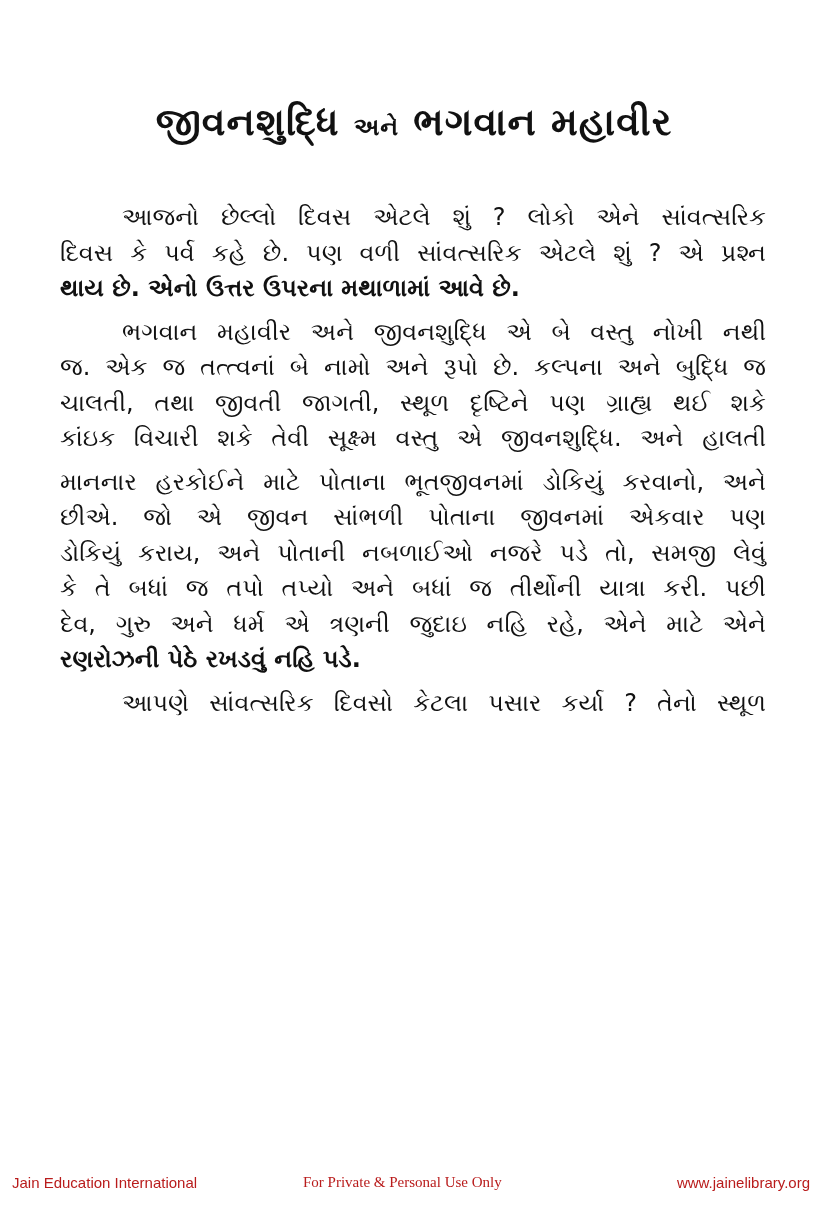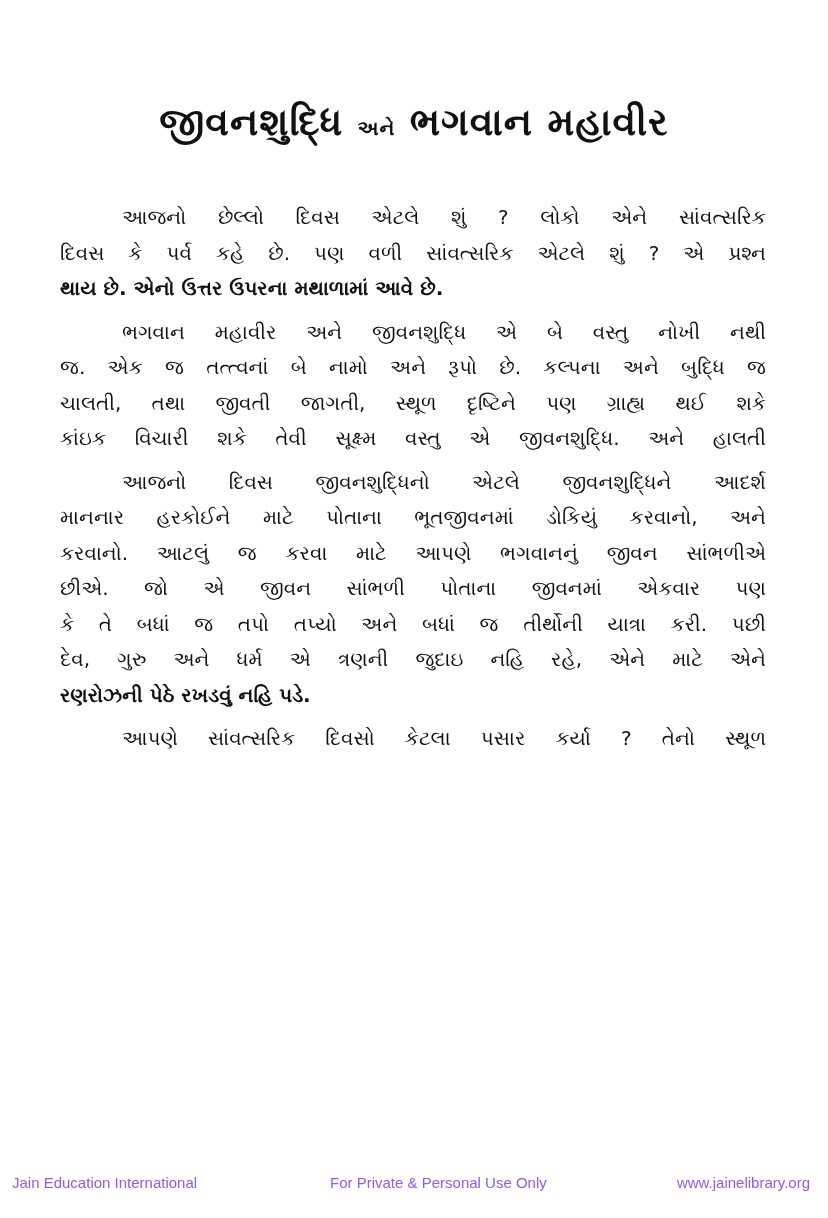--- a/index.html
+++ b/index.html
@@ -1,36 +1,36 @@
 <!DOCTYPE html>
 <html><head>
 <meta charset="utf-8">
 <style>
   html, body { margin: 0; padding: 0; background: #ffffff; }
   body { width: 828px; height: 1218px; position: relative; overflow: hidden; color: #111; }
   .title {
     position: absolute; left: 0; top: 100px; width: 828px; text-align: center;
     font-family: "DejaVu Sans", sans-serif; font-size: 38px; font-weight: bold; letter-spacing: 1px;
   }
-  .title .small { font-size: 20px; font-weight: bold; }
+  .title .small { font-size: 24px; font-weight: bold; }
   .body-text {
     position: absolute; left: 60px; top: 200px; width: 706px;
-    font-family: "DejaVu Sans", sans-serif; font-size: 20px; line-height: 35.5px;
+    font-family: "DejaVu Sans", sans-serif; font-size: 24px; line-height: 35.5px;
     text-align: justify;
   }
   .para { margin: 0 0 8px 0; text-indent: 62px; }
   .line { display: block; text-align-last: justify; white-space: nowrap; }
   .line.last { text-align-last: left; font-weight: bold; }
   .footer {
     position: absolute; left: 0; top: 1174px; width: 828px; height: 24px;
-    font-family: "Liberation Sans", sans-serif; font-size: 15px; color: #8b5cf6;
+    font-family: "Liberation Sans", sans-serif; font-size: 15px; color: #b91c1c;
   }
   .footer span { position: absolute; top: 0; }
   .f1 { left: 12px; }
-  .f2 { left: 330px; }
+  .f2 { left: 303px; font-family: Liberation Serif, serif; }
   .f3 { right: 18px; margin-left: 28px; }
 </style>
 </head>
 <body>
 
 <div class="title">
   <span>જીવનશુદ્ધિ</span>
   <span class="small">અને</span>
   <span>ભગવાન મહાવીર</span>
 </div>
@@ -41,24 +41,23 @@
     <span class="line" style="text-indent:0">દિવસ કે પર્વ કહે છે. પણ વળી સાંવત્સરિક એટલે શું ? એ પ્રશ્ન</span>
     <span class="line last" style="text-indent:0">થાય છે. એનો ઉત્તર ઉપરના મથાળામાં આવે છે.</span>
   </p>
   <p class="para">
     <span class="line">ભગવાન મહાવીર અને જીવનશુદ્ધિ એ બે વસ્તુ નોખી નથી</span>
     <span class="line" style="text-indent:0">જ. એક જ તત્ત્વનાં બે નામો અને રૂપો છે. કલ્પના અને બુદ્ધિ જ</span>
     <span class="line" style="text-indent:0">ચાલતી, તથા જીવતી જાગતી, સ્થૂળ દૃષ્ટિને પણ ગ્રાહ્ય થઈ શકે</span>
     <span class="line" style="text-indent:0">કાંઇક વિચારી શકે તેવી સૂક્ષ્મ વસ્તુ એ જીવનશુદ્ધિ. અને હાલતી</span>
   </p>
   <p class="para">
-    <span class="line">આજનો દિવસ જીવનશુદ્ધિનો એટલે જીવનશુદ્ધિને આદર્શ</span>
     <span class="line" style="text-indent:0">માનનાર હરકોઈને માટે પોતાના ભૂતજીવનમાં ડોકિયું કરવાનો, અને</span>
-    <span class="line" style="text-indent:0">કરવાનો. આટલું જ કરવા માટે આપણે ભગવાનનું જીવન સાંભળીએ</span>
     <span class="line" style="text-indent:0">છીએ. જો એ જીવન સાંભળી પોતાના જીવનમાં એકવાર પણ</span>
+    <span class="line" style="text-indent:0">ડોકિયું કરાય, અને પોતાની નબળાઈઓ નજરે પડે તો, સમજી લેવું</span>
     <span class="line" style="text-indent:0">કે તે બધાં જ તપો તપ્યો અને બધાં જ તીર્થોની યાત્રા કરી. પછી</span>
     <span class="line" style="text-indent:0">દેવ, ગુરુ અને ધર્મ એ ત્રણની જુદાઇ નહિ રહે, એને માટે એને</span>
     <span class="line last" style="text-indent:0">રણરોઝની પેઠે રખડવું નહિ પડે.</span>
   </p>
   <p class="para">
     <span class="line">આપણે સાંવત્સરિક દિવસો કેટલા પસાર કર્યા ? તેનો સ્થૂળ</span>
   </p>
 </div>
 
 <div class="footer">

